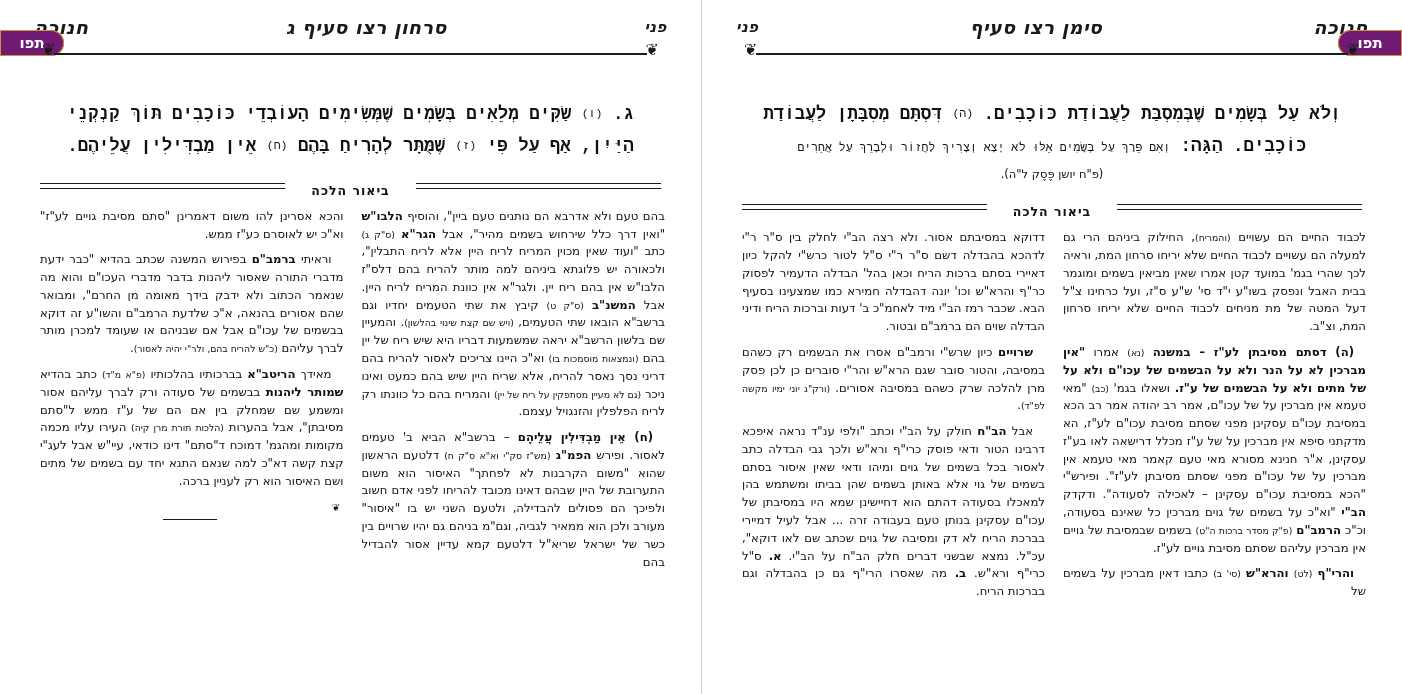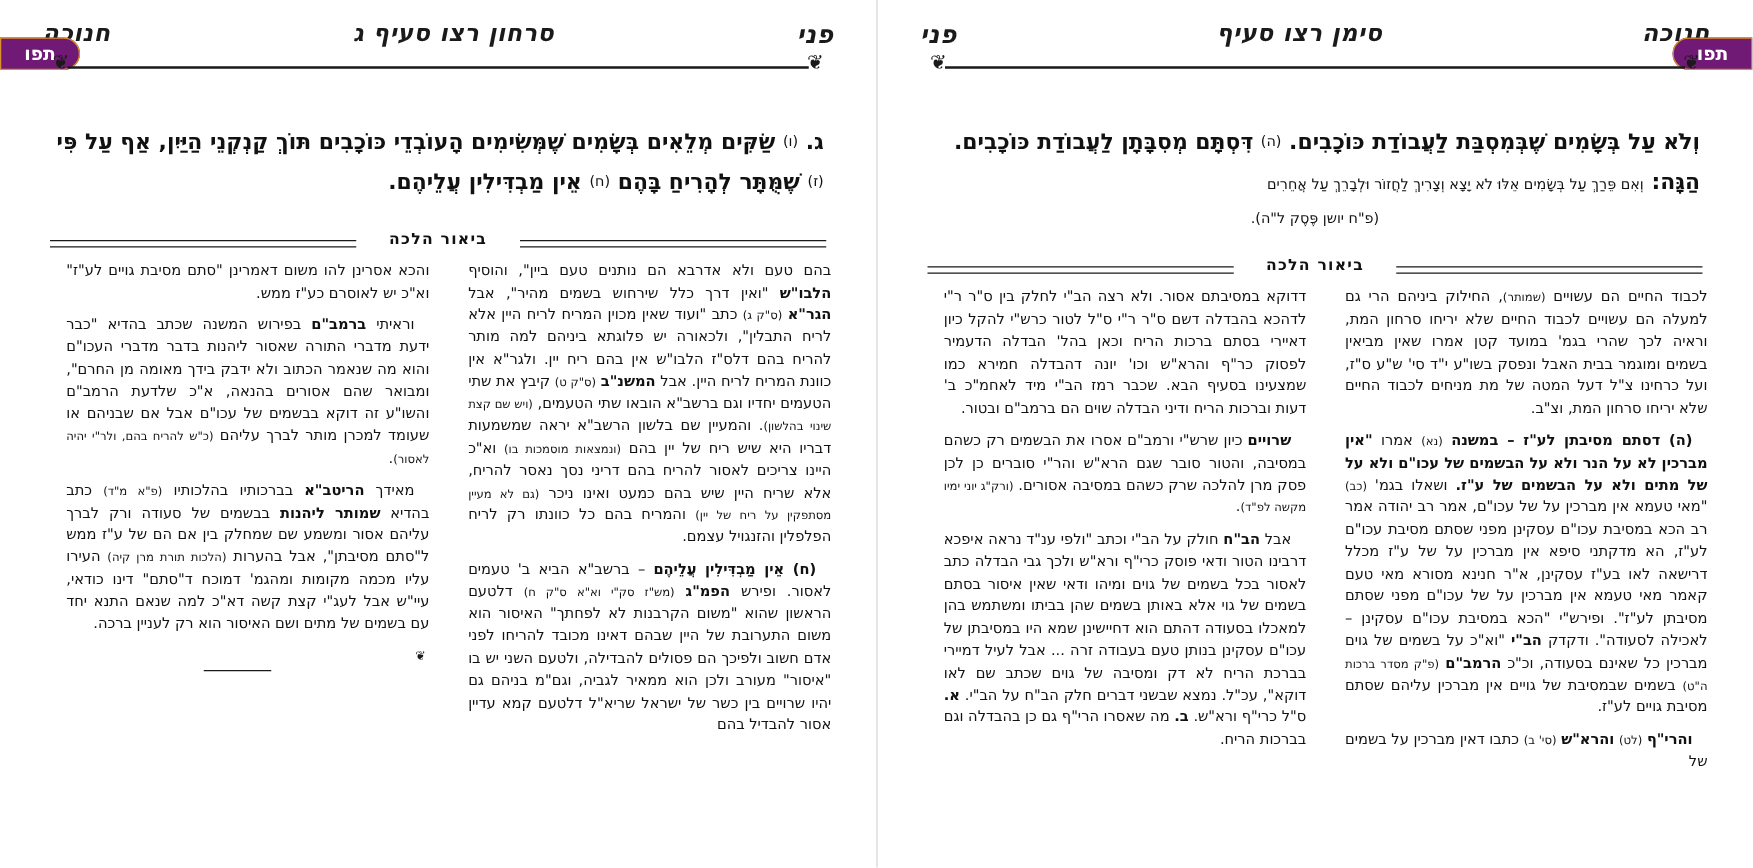--- a/index.html
+++ b/index.html
@@ -50,21 +50,21 @@
     font-weight: bold;
     letter-spacing: .5px;
     color: #1a1a1a;
     white-space: nowrap;
     font-style: italic;
   }
   .rh-item.siman {
     font-size: 19px;
   }
   .rh-item.small {
-    font-size: 20px;
+    font-size: 15px;
   }
   .rule-wrap {
     position: relative;
     height: 16px;
     margin: 0 24px;
   }
   .rule-wrap .bar {
     position: absolute;
     left: 30px;
     right: 30px;
@@ -96,25 +96,27 @@
     align-items: center;
     justify-content: center;
     box-shadow: 0 0 0 1px #d8912b inset;
   }
   .tab.outer-right { right: 0; border-radius: 13px 0 0 13px; }
   .tab.outer-left { left: 0; border-radius: 0 13px 13px 0; }
 
   
   .maintext {
     direction: rtl;
+    text-align: center;
     padding: 36px 42px 0 42px;
     font-size: 17.5px;
     line-height: 1.85;
     font-weight: bold;
     letter-spacing: 0px;
+    font-family: Liberation Mono, monospace;
   }
   .maintext .marker {
     font-size: 11.5px;
     font-weight: normal;
     vertical-align: 2px;
   }
   .maintext .hagaha {
     font-size: 11.5px;
     font-weight: normal;
     line-height: 1.7;
@@ -124,21 +126,21 @@
     text-align: center;
     font-size: 11.5px;
     line-height: 1.7;
     padding: 2px 90px 0 90px;
     font-weight: normal;
   }
 
   
   .section-div {
     display: flex;
-    align-items: flex-end;
+    align-items: flex-start;
     gap: 26px;
     margin: 20px 40px 10px 40px;
     direction: rtl;
   }
   .section-div .line {
     flex: 1;
     height: 3px;
     border-top: 1px solid #1a1a1a;
     border-bottom: 1px solid #1a1a1a;
     height: 4px;
@@ -162,21 +164,21 @@
   .col {
     flex: 1;
     font-size: 11.7px;
     line-height: 1.52;
     text-align: justify;
     text-align-last: right;
     direction: rtl;
     overflow: hidden;
   }
   .col p {
-    margin: 0 0 8px 17px;
+    margin: 0 0 8px 4px;
     text-indent: 12px;
   }
   .col p.noind { text-indent: 0; }
   b { font-weight: bold; }
   .sm {
     font-size: 9.3px;
     line-height: 1.3;
   }
   .seif-head {
     text-align: center;
@@ -227,21 +229,21 @@
     <div class="maintext-2">(פ"ח יושן פֶּסֶק ל"ה).</div>
 
     <div class="section-div">
       <span class="line"></span>
       <span class="lbl">ביאור הלכה</span>
       <span class="line"></span>
     </div>
 
     <div class="cols">
       <div class="col" id="r-col-0">
-          <p class="noind">לכבוד החיים הם עשויים <span class="sm">(שמותר)</span>, החילוק ביניהם הרי גם למעלה הם עשויים לכבוד החיים שלא יריחו סרחון המת, וראיה לכך שהרי בגמ' במועד קטן אמרו שאין מביאין בשמים ומוגמר בבית האבל ונפסק בשו"ע י"ד סי' ש"ע ס"ז, ועל כרחינו צ"ל דעל המטה של מת מניחים לכבוד החיים שלא יריחו סרחון המת, וצ"ב.</p>
+          <p class="noind">לכבוד החיים הם עשויים <span class="sm">(והמריח)</span>, החילוק ביניהם הרי גם למעלה הם עשויים לכבוד החיים שלא יריחו סרחון המת, וראיה לכך שהרי בגמ' במועד קטן אמרו שאין מביאין בשמים ומוגמר בבית האבל ונפסק בשו"ע י"ד סי' ש"ע ס"ז, ועל כרחינו צ"ל דעל המטה של מת מניחים לכבוד החיים שלא יריחו סרחון המת, וצ"ב.</p>
           <p><b>(ה) דסתם מסיבתן לע"ז – במשנה</b> <span class="sm">(נא)</span> אמרו <b>"אין מברכין לא על הנר ולא על הבשמים של עכו"ם ולא על של מתים ולא על הבשמים של ע"ז.</b> ושאלו בגמ' <span class="sm">(כב)</span> "מאי טעמא אין מברכין על של עכו"ם, אמר רב יהודה אמר רב הכא במסיבת עכו"ם עסקינן מפני שסתם מסיבת עכו"ם לע"ז, הא מדקתני סיפא אין מברכין על של ע"ז מכלל דרישאה לאו בע"ז עסקינן, א"ר חנינא מסורא מאי טעם קאמר מאי טעמא אין מברכין על של עכו"ם מפני שסתם מסיבתן לע"ז". ופירש"י "הכא במסיבת עכו"ם עסקינן – לאכילה לסעודה". ודקדק <b>הב"י</b> "וא"כ על בשמים של גוים מברכין כל שאינם בסעודה, וכ"כ <b>הרמב"ם</b> <span class="sm">(פ"ק מסדר ברכות ה"ט)</span> בשמים שבמסיבת של גויים אין מברכין עליהם שסתם מסיבת גויים לע"ז.</p>
           <p><b>והרי"ף</b> <span class="sm">(לט)</span> <b>והרא"ש</b> <span class="sm">(סי' ב)</span> כתבו דאין מברכין על בשמים של</p>
         </div>
       <div class="col" id="r-col-1">
           <p class="noind">דדוקא במסיבתם אסור. ולא רצה הב"י לחלק בין ס"ר ר"י לדהכא בהבדלה דשם ס"ר ר"י ס"ל לטור כרש"י להקל כיון דאיירי בסתם ברכות הריח וכאן בהל' הבדלה הדעמיר לפסוק כר"ף והרא"ש וכו' יונה דהבדלה חמירא כמו שמצעינו בסעיף הבא. שכבר רמז הב"י מיד לאחמ"כ ב' דעות וברכות הריח ודיני הבדלה שוים הם ברמב"ם ובטור.</p>
           <p><b>שרויים</b> כיון שרש"י ורמב"ם אסרו את הבשמים רק כשהם במסיבה, והטור סובר שגם הרא"ש והר"י סוברים כן לכן פסק מרן להלכה שרק כשהם במסיבה אסורים. <span class="sm">(ורק"ג יוני ימיו מקשה לפ"ד)</span>.</p>
           <p>אבל <b>הב"ח</b> חולק על הב"י וכתב "ולפי ענ"ד נראה איפכא דרבינו הטור ודאי פוסק כרי"ף ורא"ש ולכך גבי הבדלה כתב לאסור בכל בשמים של גוים ומיהו ודאי שאין איסור בסתם בשמים של גוי אלא באותן בשמים שהן בביתו ומשתמש בהן למאכלו בסעודה דהתם הוא דחיישינן שמא היו במסיבתן של עכו"ם עסקינן בנותן טעם בעבודה זרה ... אבל לעיל דמיירי בברכת הריח לא דק ומסיבה של גוים שכתב שם לאו דוקא", עכ"ל. נמצא שבשני דברים חלק הב"ח על הב"י. <b>א.</b> ס"ל כרי"ף ורא"ש. <b>ב.</b> מה שאסרו הרי"ף גם כן בהבדלה וגם בברכות הריח.</p>
         </div>
     </div>
   </div>

